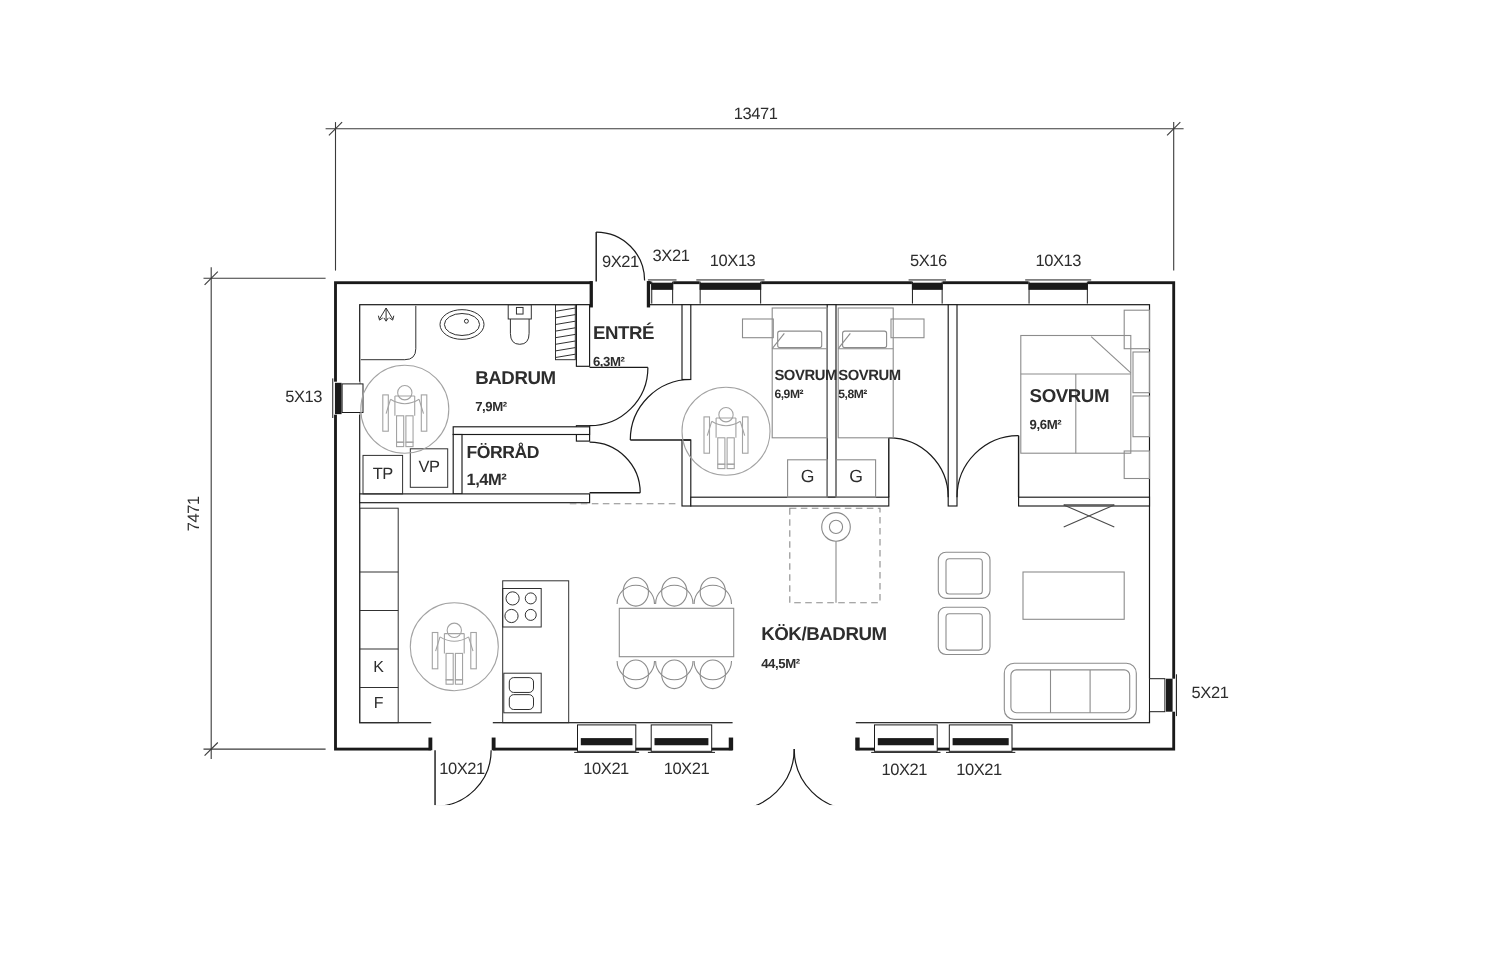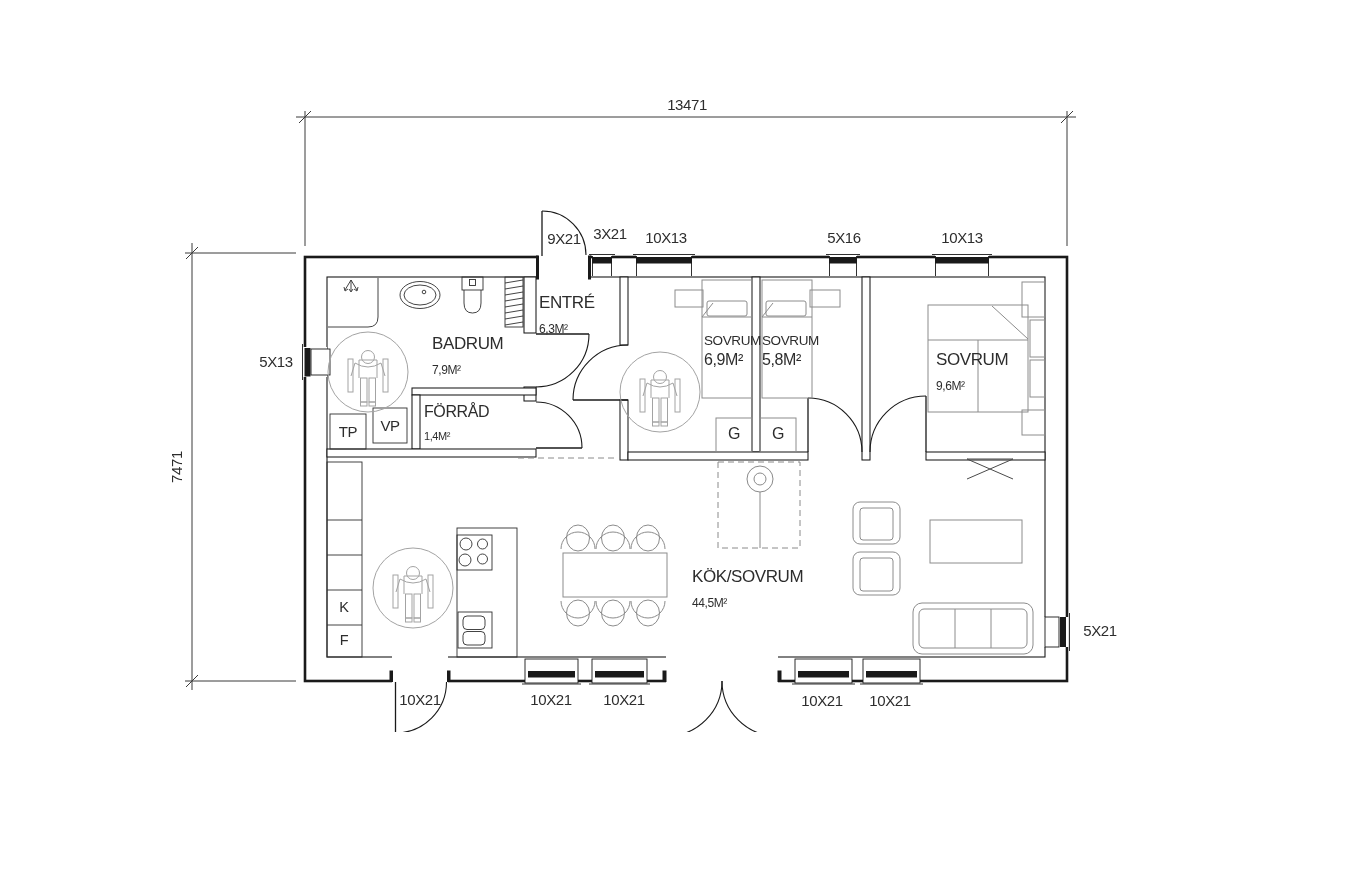--- a/index.html
+++ b/index.html
@@ -5,29 +5,29 @@
   html,body{margin:0;padding:0;background:#ffffff;}
   .stage{position:relative;width:1360px;height:732px;background:#fff;overflow:hidden;
          font-family:"Liberation Sans",sans-serif;}
   .stage svg{position:absolute;left:0;top:0;}
   .lbl{position:absolute;color:#2d2d2d;white-space:nowrap;
        transform:translate(-50%,-50%);letter-spacing:-0.4px;line-height:1;}
   .lbl.rot{transform:translate(-50%,-50%) rotate(-90deg);}
   .f15{font-size:15px;}
   .f16{font-size:16px;}
   .f14{font-size:14.5px;}
-  .roomlbl{position:absolute;color:#2d2d2d;letter-spacing:-0.4px;white-space:nowrap;}
+  .roomlbl{position:absolute;color:#2d2d2d;letter-spacing:-0.4px;white-space:nowrap;font-weight:bold;}
   .roomlbl .nm{display:block;}
   .roomlbl .ar{display:block;}
   .rb-big .nm{font-size:17px;line-height:26px;}
   .rb-big .ar{font-size:12px;line-height:26px;}
   .rb-mid .nm{font-size:16px;line-height:25px;}
-  .rb-mid .ar{font-size:11px;line-height:25px;}
+  .rb-mid .ar{font-size:15px;line-height:25px;}
   .rb-sml .nm{font-size:13.5px;line-height:19px;}
-  .rb-sml .ar{font-size:16px;line-height:19px;}
+  .rb-sml .ar{font-size:11px;line-height:19px;}
 </style>
 </head>
 <body>
 
 <div class="stage">
 
 <svg width="1360" height="874" viewBox="0 0 1360 874">
 
   <g stroke="#3a3a3a" stroke-width="1" fill="none">
     <line x1="296" y1="117" x2="1076" y2="117"></line>
@@ -365,21 +365,21 @@
   </div>
   <div class="roomlbl rb-sml" style="left:762px;top:331px;">
     <span class="nm">SOVRUM</span>
     <span class="ar">5,8M²</span>
   </div>
   <div class="roomlbl rb-big" style="left:936px;top:347px;">
     <span class="nm">SOVRUM</span>
     <span class="ar">9,6M²</span>
   </div>
   <div class="roomlbl rb-big" style="left:692px;top:564px;">
-    <span class="nm">KÖK/SOVRUM</span>
+    <span class="nm">KÖK/BADRUM</span>
     <span class="ar">44,5M²</span>
   </div>
 
   <div class="lbl f15" style="left:348px;top:431px;">TP</div>
   <div class="lbl f15" style="left:390px;top:425px;">VP</div>
   <div class="lbl f16" style="left:734px;top:434px;">G</div>
   <div class="lbl f16" style="left:778px;top:434px;">G</div>
   <div class="lbl f14" style="left:344px;top:607px;">K</div>
   <div class="lbl f14" style="left:344px;top:640px;">F</div>
 </div>

